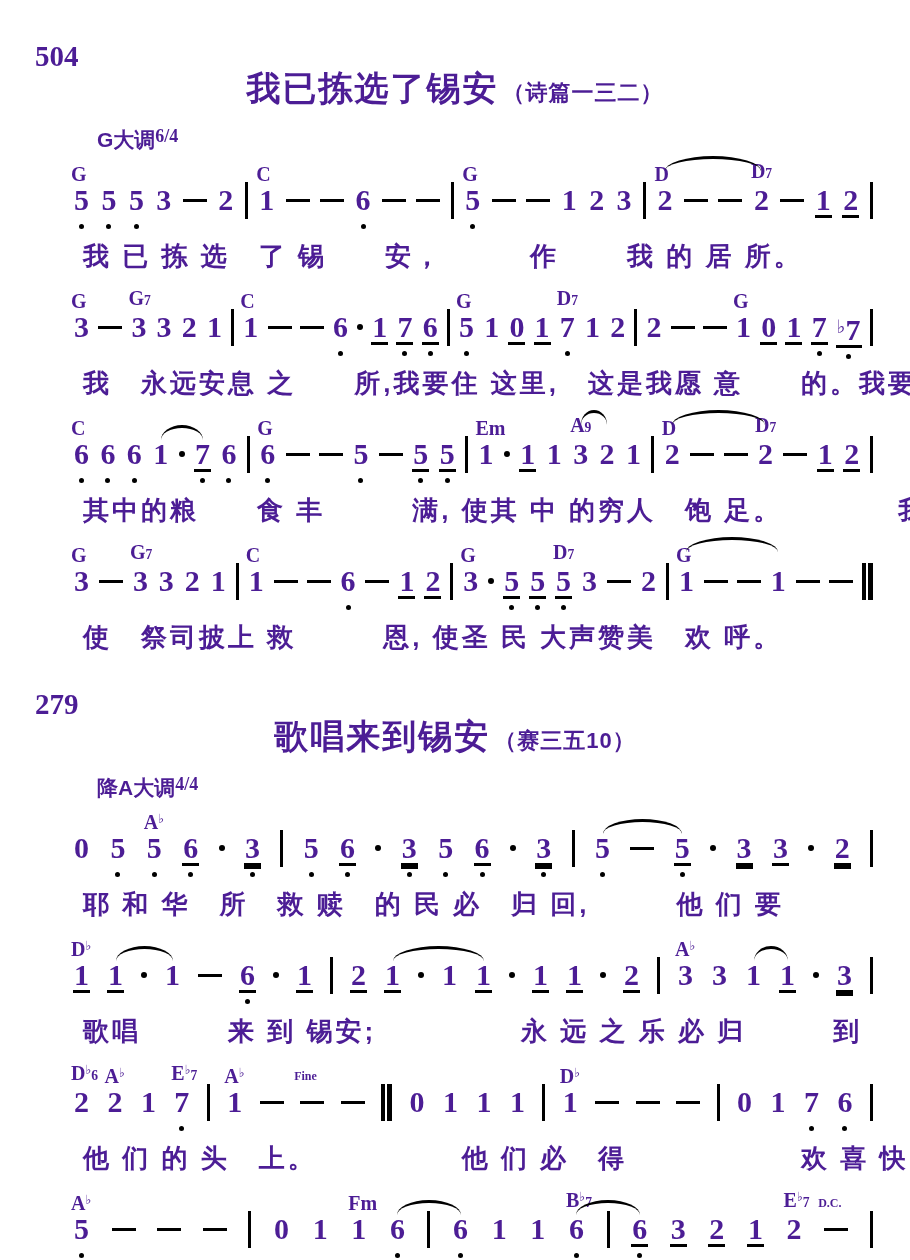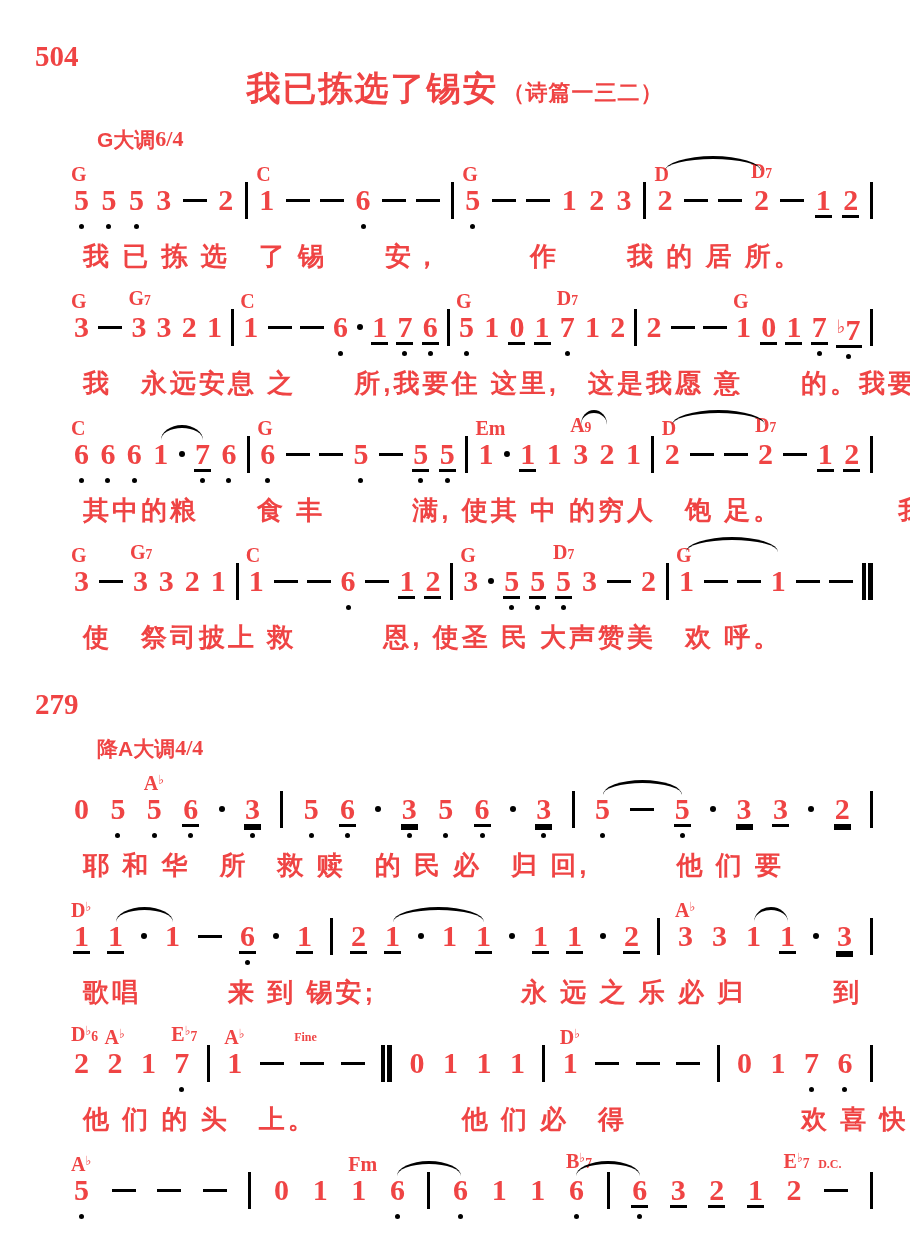--- a/index.html
+++ b/index.html
@@ -1,30 +1,30 @@
 <!DOCTYPE html>
 <html><head>
 <meta charset="utf-8">
 <style>
   html,body{margin:0;padding:0;background:#e8e8e8;}
-  .page{position:relative;width:910px;height:1260px;background:#ffffff;color:#ef4444;
+  .page{position:relative;width:910px;height:1260px;background:#ffffff;color:#4c1d95;
         font-family:"Liberation Serif","DejaVu Serif",serif;overflow:hidden;box-sizing:border-box;
         padding:34px 35px 0 35px;}
   .song-header{display:flex;align-items:flex-start;}
   .song-number{width:85px;font-size:29px;font-weight:bold;padding-top:6px;}
   .title-wrap{flex:1;text-align:center;white-space:nowrap;margin-top:32px;}
   .song-title{display:inline;font-size:34px;font-weight:bold;letter-spacing:2px;
               font-family:"Liberation Sans","DejaVu Sans",sans-serif;}
   .song-subtitle{display:inline;font-size:22px;font-weight:bold;letter-spacing:1px;
               font-family:"Liberation Sans","DejaVu Sans",sans-serif;}
   .hdr-spacer{width:85px;}
   .key-row{display:flex;justify-content:flex-start;margin:14px 88px 0 62px;
            font-size:21px;font-weight:bold;
            font-family:"Liberation Sans","DejaVu Sans",sans-serif;}
-  .key-row .meter{font-family:"Liberation Serif","DejaVu Serif",serif;font-size:22px;}
+  .key-row .meter{font-family:"Liberation Serif","DejaVu Serif",serif;font-size:18px;}
   .lines{margin:0 0 0 38px;width:800px;}
   .mline{position:relative;padding-top:30px;}
   .notes{display:flex;justify-content:space-between;align-items:flex-start;height:50px;}
   .tok{position:relative;display:flex;flex-direction:column;align-items:center;}
   .n{font-weight:bold;font-size:30px;line-height:31px;padding:0 1px;border-bottom:3px solid transparent;}
   .u1 .n{border-bottom-color:#000;}
   .u2 .n{border-bottom-color:#000;box-shadow:0 3px 0 #000;}
   .lowdot{width:5px;height:5px;border-radius:50%;background:#000;margin-top:6px;}
   .flat{font-size:62%;vertical-align:0.35em;font-weight:bold;}
   .dash{width:24px;height:3px;background:#000;margin-top:15px;}
@@ -510,20 +510,24 @@
           </div>
           <div class="lyrics">使　祭司披上 救　　　恩, 使圣 民 大声赞美　欢 呼。</div>
           <div class="tie" style="left: 613.375px; width: 91.8594px; top: 2px;"></div>
         </div>
       </div>
   </section>
 
   <section class="song">
     <div class="song-header">
       <div class="song-number">279</div>
+      <div class="title-wrap">
+        <h1 class="song-title">歌唱来到锡安</h1>
+        <span class="song-subtitle">（赛三五10）</span>
+      </div>
       <div class="hdr-spacer"></div>
     </div>
     <div class="key-row">
       <span class="key">降A大调</span>
       <span class="meter">4/4</span>
     </div>
     <div class="lines">
         <div class="mline">
           <div class="notes">
             <div class="tok">

